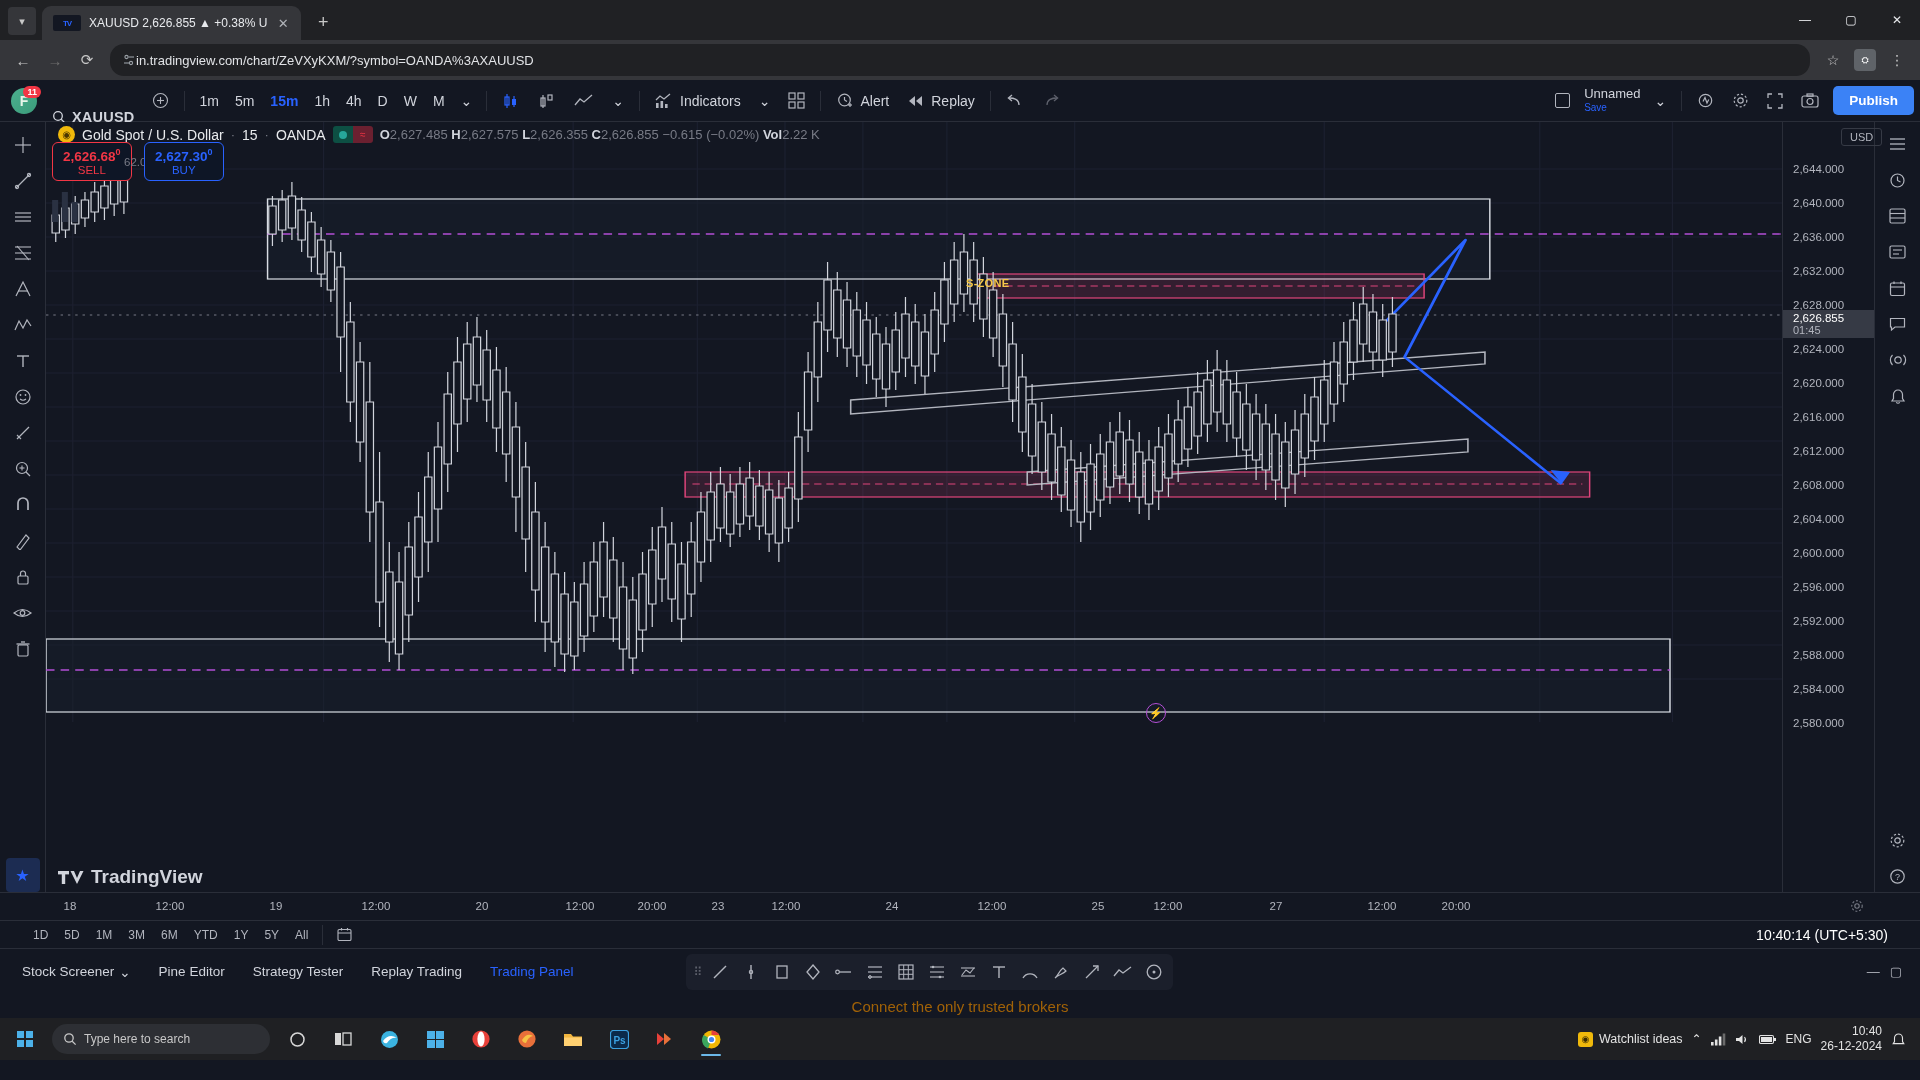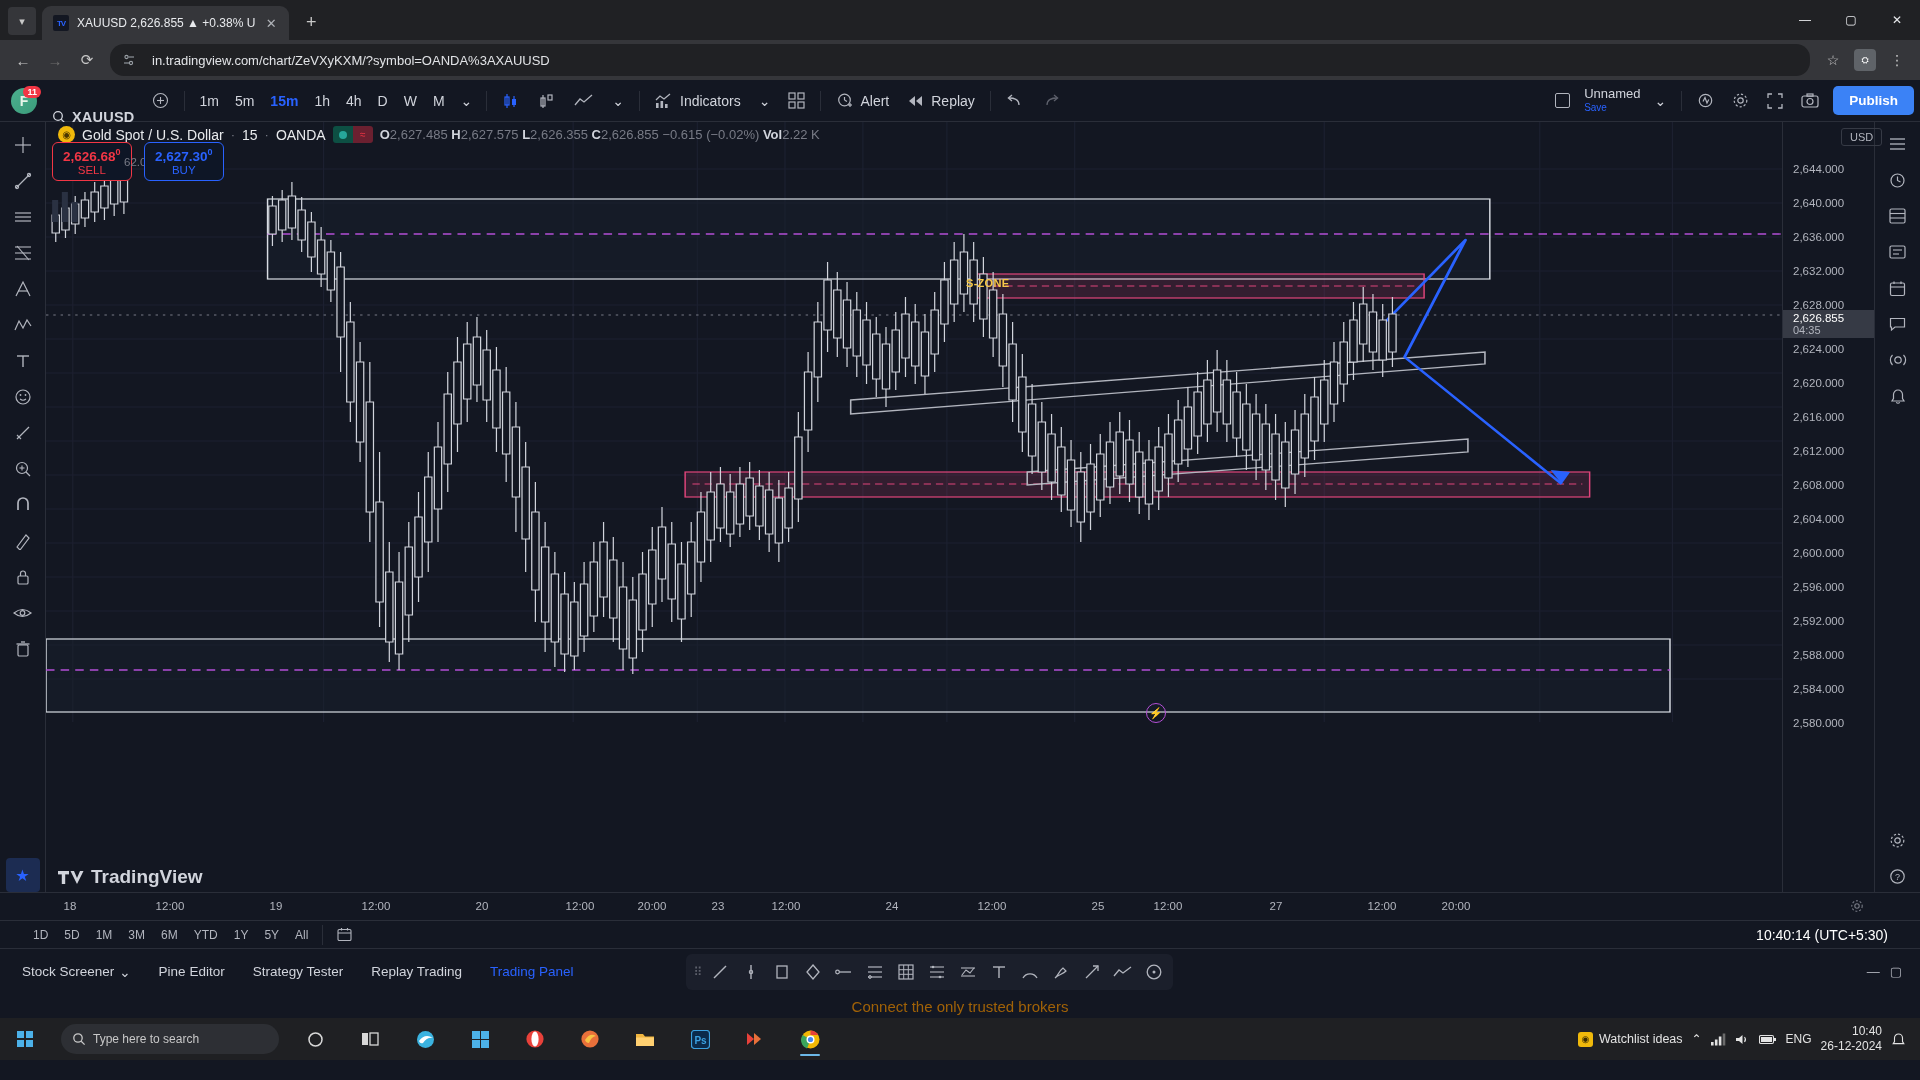--- a/index.html
+++ b/index.html
@@ -21,21 +21,21 @@
     width: 28px; height: 28px; margin: 0 6px 5px 4px; border-radius: 4px;
     background: #35363a; display: flex; align-items: center; justify-content: center;
     color: #c8c8c8; font-size: 11px;
   }
   .btab {
     height: 34px; background: #35363a; border-radius: 9px 9px 0 0;
     display: flex; align-items: center; gap: 8px; padding: 0 10px 0 11px;
     min-width: 220px; max-width: 260px;
   }
   .btab-favicon {
-    width: 16px; height: 16px; background: #131722; border-radius: 2px;
+    width: 28px; height: 16px; background: #131722; border-radius: 2px;
     display: flex; align-items: center; justify-content: center;
     font-size: 8px; font-weight: bold; color: #2962ff; letter-spacing: -1px;
   }
   .btab-title {
     font-size: 12px; color: #e8eaed; white-space: nowrap; overflow: hidden;
     flex: 1; text-overflow: clip;
   }
   .btab-close { color: #b0b3b8; font-size: 13px; width: 16px; text-align: center; }
   .tab-newbtn {
     width: 28px; height: 28px; margin: 0 0 4px 8px; color: #c8c8c8;
@@ -53,21 +53,21 @@
     height: 40px; background: #35363a; display: flex; align-items: center;
     gap: 2px; padding: 0 8px;
   }
   .navbtn {
     width: 30px; height: 30px; border-radius: 50%; display: flex;
     align-items: center; justify-content: center; color: #c7c7c7; font-size: 15px;
   }
   .navbtn.dim { color: #6e6e6e; }
   .omnibox {
     flex: 1; height: 32px; background: #202124; border-radius: 14px;
-    display: flex; align-items: center; gap: 16px; padding: 0 12px; margin: 0 6px;
+    display: flex; align-items: center; gap: 0; padding: 0 12px; margin: 0 6px;
   }
   .omnibox-icon { color: #9aa0a6; font-size: 12px; display: flex; }
   .omnibox-url { font-size: 13px; color: #e1e3e6; white-space: nowrap; }
   .tb-right { display: flex; align-items: center; gap: 2px; }
   .tb-icon {
     width: 30px; height: 30px; display: flex; align-items: center;
     justify-content: center; color: #c7c7c7; font-size: 14px;
   }
   .ext-badge {
     width: 22px; height: 22px; border-radius: 4px; background: #5f6368;
@@ -221,21 +221,21 @@
   .bp-right { margin-left: auto; display: flex; gap: 10px; color: #b2b5be; padding-right: 8px;}
 
   .promo-strip {
     height: 24px; background: #131722; display: flex; align-items: center;
     justify-content: center; color: #a16207; font-size: 15px; overflow: hidden;
   }
 
   
   .taskbar {
     height: 42px; background: #1f2023; display: flex; align-items: center;
-    padding: 0 6px; gap: 17px; position: relative;
+    padding: 0 6px; gap: 8px; position: relative;
   }
   .tb-start { width: 38px; height: 34px; display:flex;align-items:center;justify-content:center;}
   .winlogo { display:grid; grid-template-columns:7px 7px; grid-template-rows:7px 7px; gap:2px;}
   .winlogo i { background:#4cb1e8; display:block; }
   .tb-search {
     width: 218px; height: 30px; background: #2d2f34; border-radius: 16px;
     display: flex; align-items: center; gap: 7px; padding: 0 11px;
     font-size: 12px; color: #c8c8c8;
   }
   .tb-app { width: 38px; height: 36px; display: flex; align-items: center; justify-content: center; position: relative;}
@@ -930,21 +930,21 @@
 
   <div class="price-axis">
     <div class="axis-unit">USD</div>
     <div class="axis-tick" style="top:47px">2,644.000</div>
     <div class="axis-tick" style="top:81px">2,640.000</div>
     <div class="axis-tick" style="top:115px">2,636.000</div>
     <div class="axis-tick" style="top:149px">2,632.000</div>
     <div class="axis-tick" style="top:183px">2,628.000</div>
     <div class="axis-cur" style="top:202px">
       <span>2,626.855</span>
-      <small>04:35</small>
+      <small>01:45</small>
     </div>
     <div class="axis-tick" style="top:227px">2,624.000</div>
     <div class="axis-tick" style="top:261px">2,620.000</div>
     <div class="axis-tick" style="top:295px">2,616.000</div>
     <div class="axis-tick" style="top:329px">2,612.000</div>
     <div class="axis-tick" style="top:363px">2,608.000</div>
     <div class="axis-tick" style="top:397px">2,604.000</div>
     <div class="axis-tick" style="top:431px">2,600.000</div>
     <div class="axis-tick" style="top:465px">2,596.000</div>
     <div class="axis-tick" style="top:499px">2,592.000</div>

